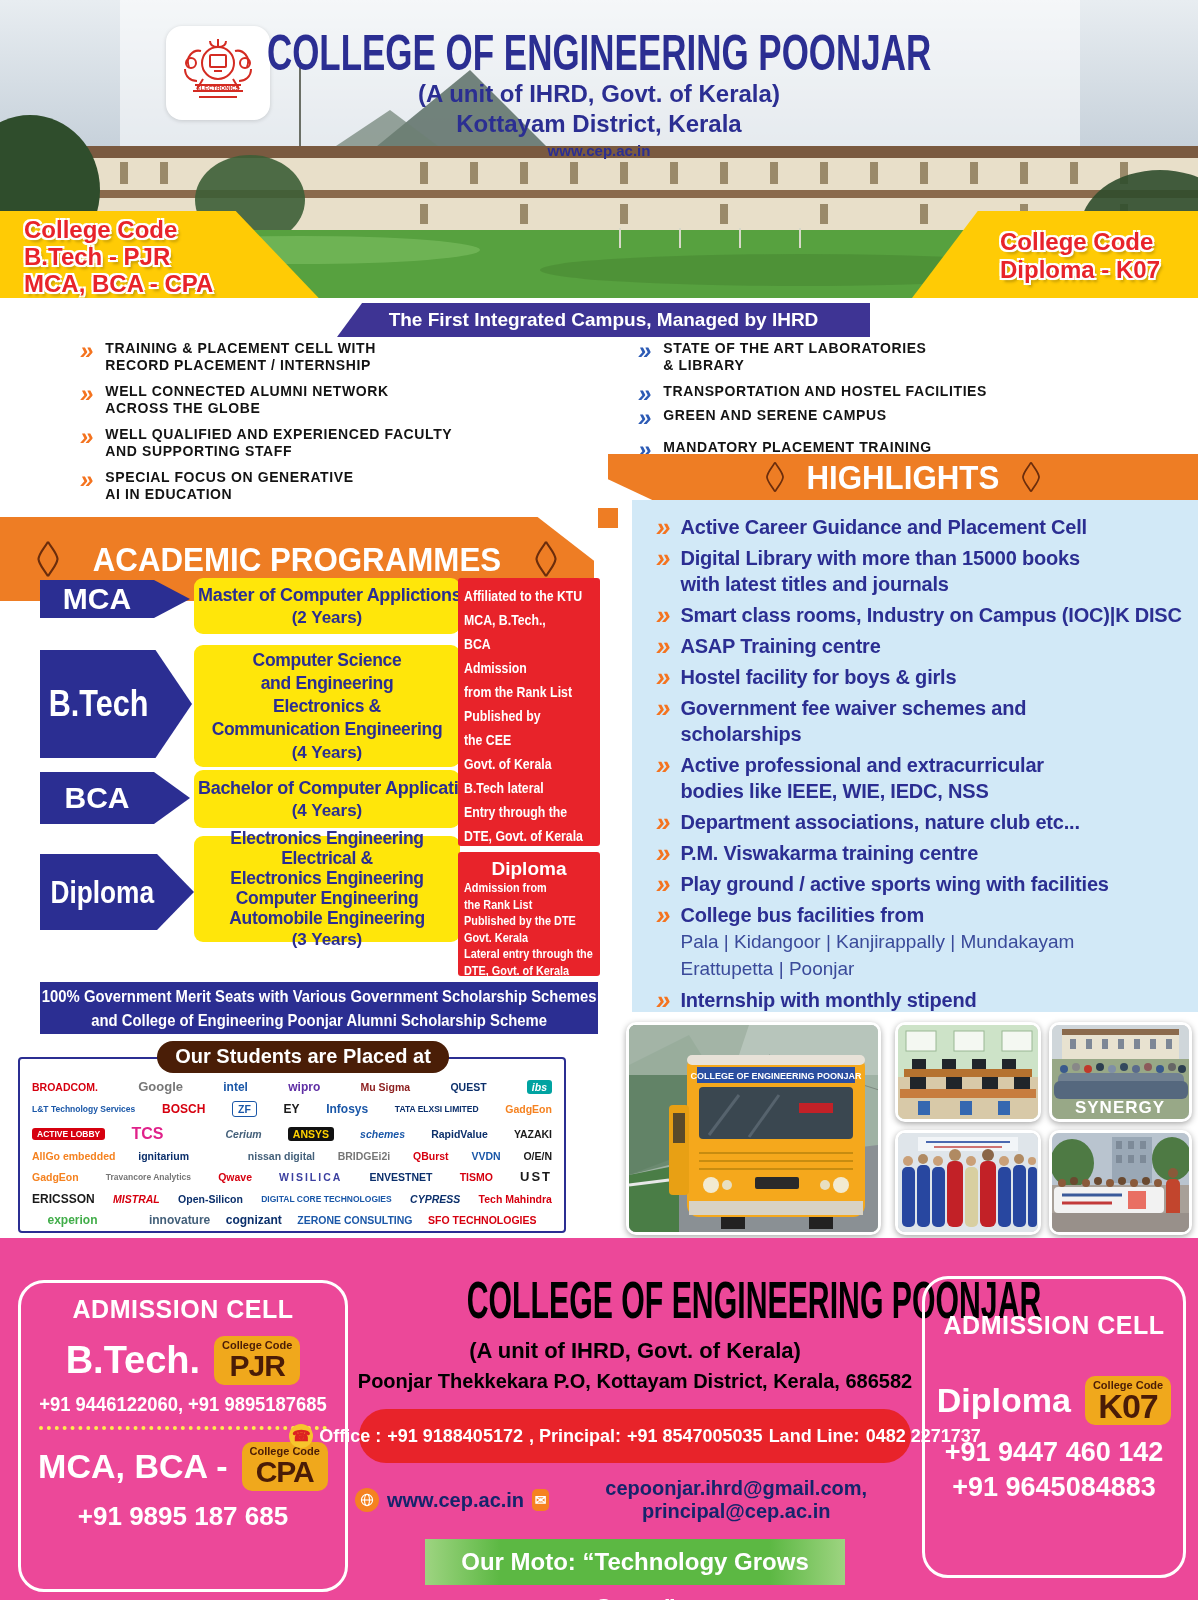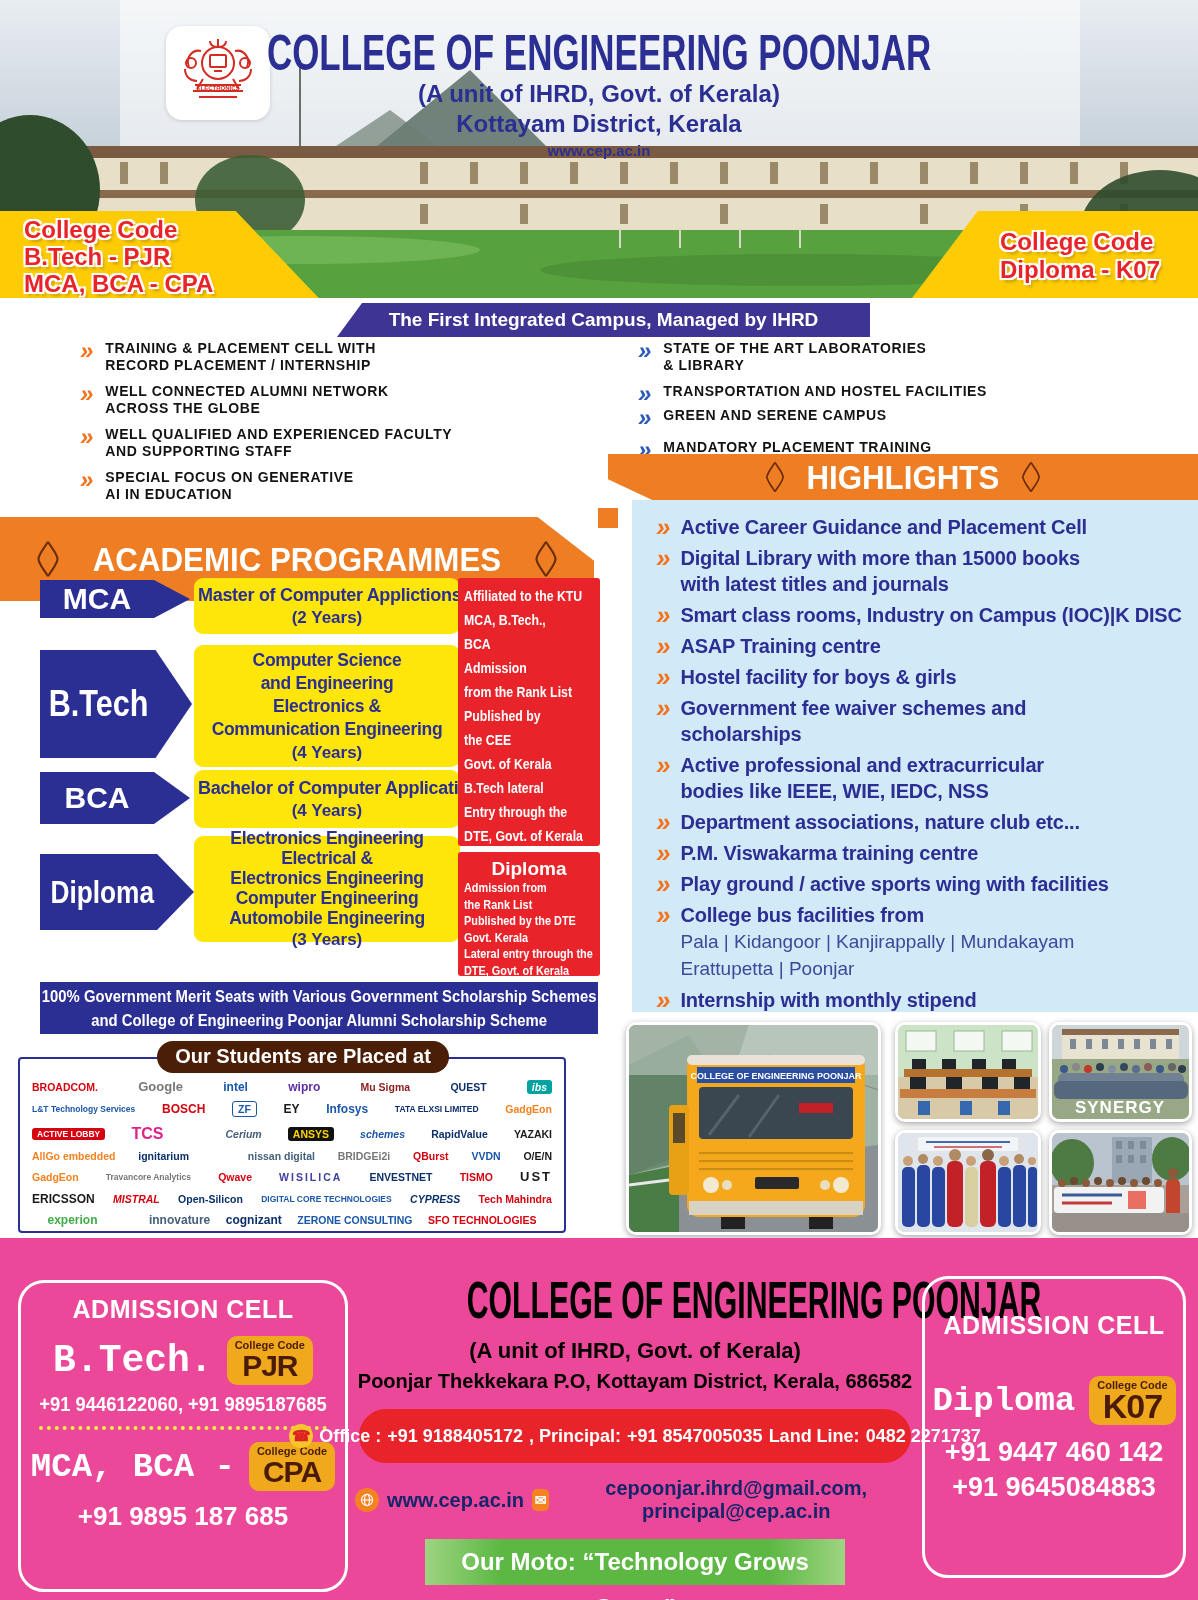--- a/index.html
+++ b/index.html
@@ -122,21 +122,21 @@
   .ph-rally{ left:1049px; top:1130px; width:143px; height:105px; }
   .photo svg{ display:block; width:100%; height:100%; }
 
   
   .footer{ left:0; top:1238px; width:1198px; height:398px; background:#ec4899;padding-left:24px; }
   .fcard{ position:absolute; border:3px solid #fff; border-radius:26px; color:#fff; text-align:center; }
   .fcard-left{ left:18px; top:42px; width:330px; height:312px; padding-top:12px; }
   .fcard-right{ left:922px; top:38px; width:264px; height:302px; padding-top:32px; }
   .adm-title{ font-size:25px; font-weight:700; letter-spacing:.5px; }
   .course-row{ display:flex; align-items:center; justify-content:center; gap:14px; margin-top:12px; }
-  .course{ font-size:38px; font-weight:700;font-family:Liberation Mono, monospace; }
+  .course{ font-size:38px; font-weight:700; }
   .badge{ background:#f0a81c; border-radius:10px; padding:3px 8px 4px; color:#4a1c07; }
   .badge .bl{ font-size:11px; font-weight:700; white-space:nowrap; }
   .badge .bc{ font-size:30px; font-weight:700; line-height:30px; letter-spacing:-1px; }
   .phones-sm{ margin-top:8px; font-size:20px; font-weight:700; white-space:nowrap; transform:scaleX(.92); }
   .dotline{ margin:10px 18px 0; border-top:4px dotted #ffec4d; }
   .phones-lg{ font-size:26px; font-weight:700; margin-top:10px; white-space:nowrap; }
   .fcard-right .course{ font-size:34px; }
   .fcard-right .course-row{ margin-top:36px; }
   .fcard-right .badge .bc{ font-size:34px; }
   .fcard-right .phones-lg{ margin-top:12px; font-size:27px; }

